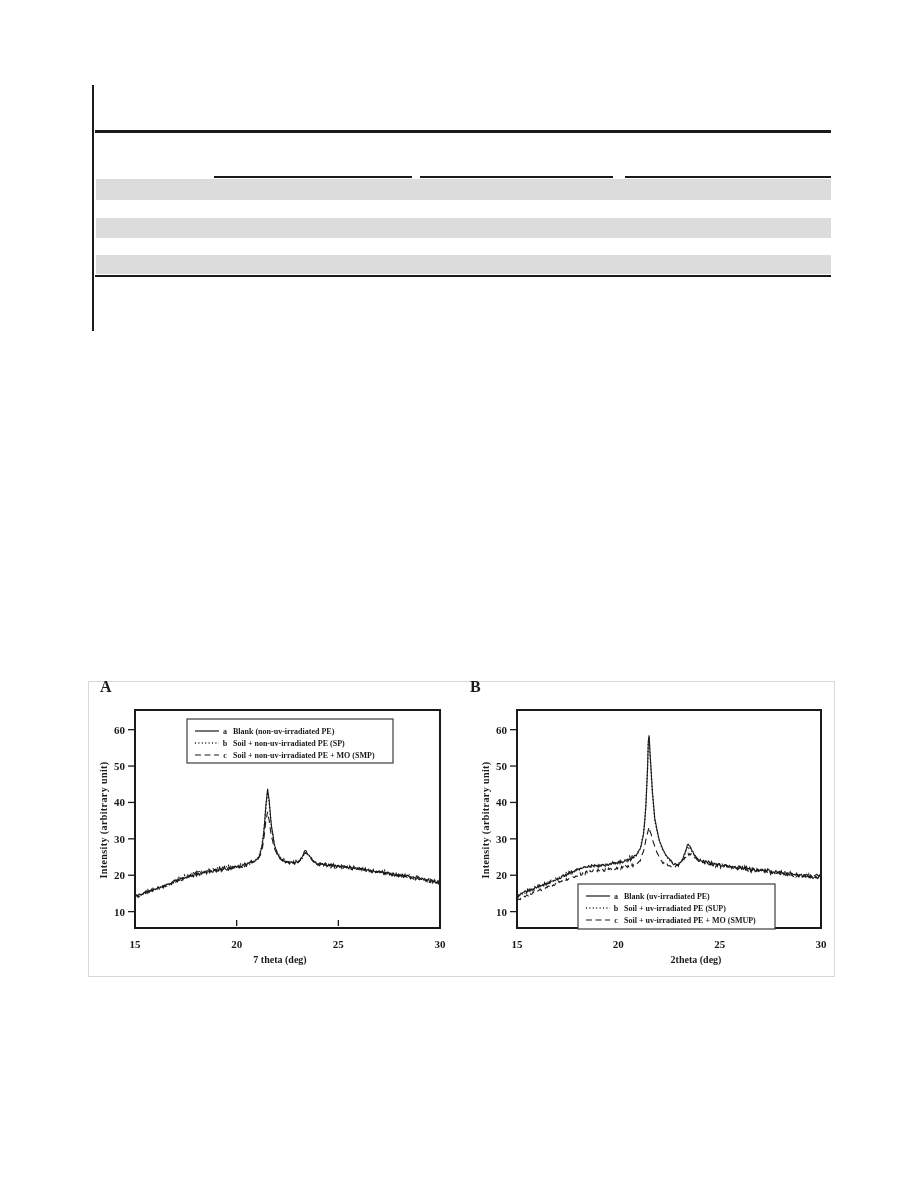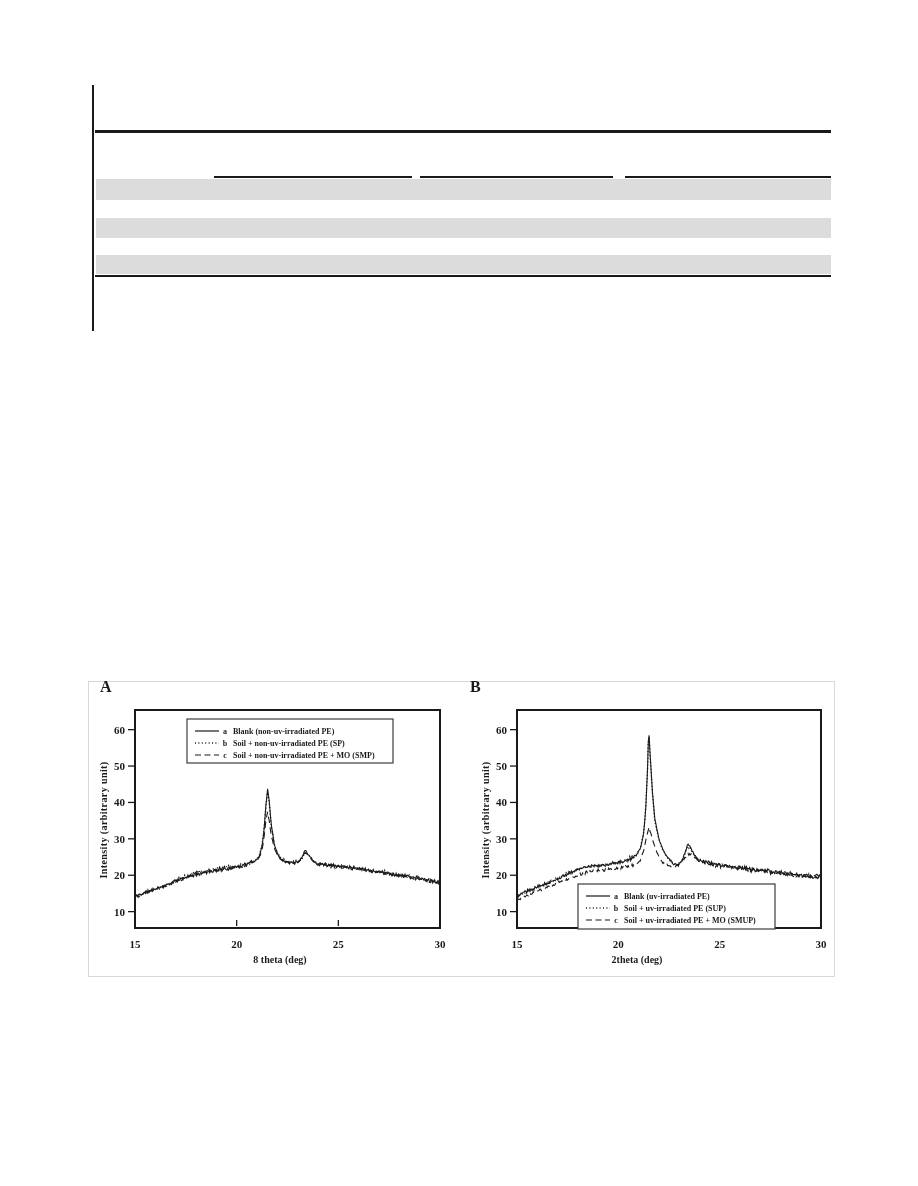--- a/index.html
+++ b/index.html
@@ -41,22 +41,22 @@
   <div class="rule bottom"></div>
 
   <div class="figbox"></div>
 
   <div class="panel-letter" style="left:100px;top:679px;">A</div>
   <div class="panel-letter" style="left:470px;top:679px;">B</div>
 
   <div class="ytitle" style="left:24px;top:813px;">Intensity (arbitrary unit)</div>
   <div class="ytitle" style="left:406px;top:813px;">Intensity (arbitrary unit)</div>
 
-  <div class="xtitle" style="left:200px;top:954px;">8 theta (deg)</div>
-  <div class="xtitle" style="left:557px;top:954px;text-align:center;">2theta (deg)</div>
+  <div class="xtitle" style="left:200px;top:954px;">7 theta (deg)</div>
+  <div class="xtitle" style="left:616px;top:954px;text-align:center;">2theta (deg)</div>
 
   <svg id="chart-a" class="chart" style="left:85px;top:676px;" width="380" height="300">
       <defs>
         <clipPath id="chart-a-clip">
           <rect x="51" y="35" width="303" height="216"></rect>
         </clipPath>
       </defs>
       <rect x="50" y="34" width="305" height="218" fill="none" stroke="#1a1a1a" stroke-width="2"></rect>
       <line x1="50" y1="244" x2="50" y2="250" stroke="#1a1a1a" stroke-width="1.3"></line>
       <text x="50" y="272" text-anchor="middle" style="font-family:'Liberation Serif',serif;font-weight:bold;fill:#1a1a1a;font-size:11px">15</text>

